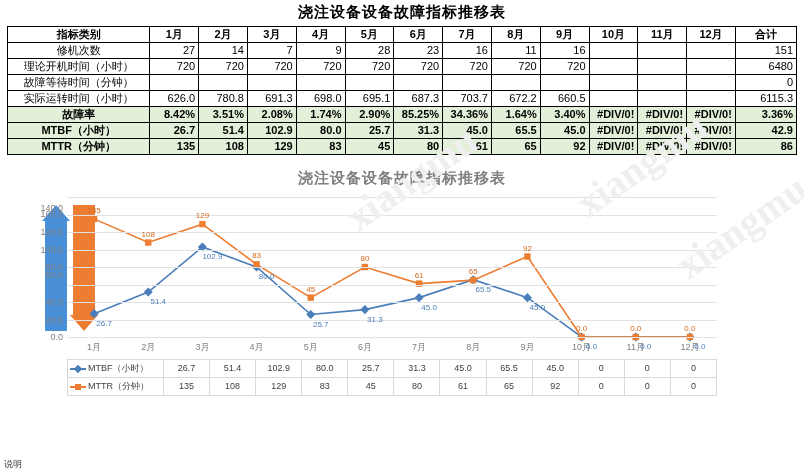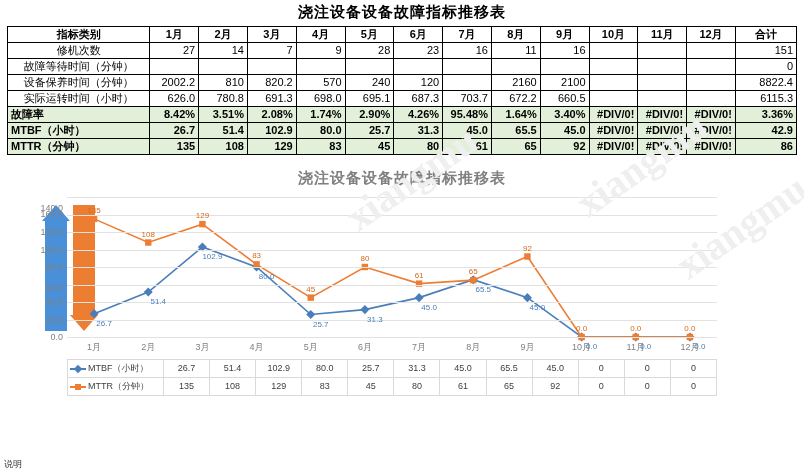--- a/index.html
+++ b/index.html
@@ -35,21 +35,21 @@
     white-space:nowrap;
     overflow:hidden;
   }
   table.grid th{
     text-align:center;
     font-weight:bold;
   }
   td.lbl{ text-align:center; }
   td.num{ text-align:right; }
   tr.hl td{ background:#e2efd9; font-weight:bold; }
-  tr.hl td.lbl{ text-align:left; }
+  tr.hl td.lbl{ text-align:center; }
   .c-first{width:140px;}
   .c-month{width:48px;}
   .c-total{width:60px;}
   
   .chart-wrap{
     position:relative;
     width:790px;
     height:245px;
     margin:8px auto 0 auto;
     border:0;
@@ -217,50 +217,50 @@
         <td class="num">23</td>
         <td class="num">16</td>
         <td class="num">11</td>
         <td class="num">16</td>
         <td class="num"></td>
         <td class="num"></td>
         <td class="num"></td>
         <td class="num">151</td>
       </tr>
       <tr>
+        <td class="lbl">理论开机时间（小时）</td>
+        <td class="num">720</td>
+        <td class="num">720</td>
+        <td class="num">720</td>
+        <td class="num">720</td>
+        <td class="num">720</td>
+        <td class="num">720</td>
+        <td class="num">720</td>
+        <td class="num">720</td>
+        <td class="num">720</td>
+        <td class="num"></td>
+        <td class="num"></td>
+        <td class="num"></td>
+        <td class="num">6480</td>
+      </tr>
+      <tr>
         <td class="lbl">故障等待时间（分钟）</td>
         <td class="num"></td>
         <td class="num"></td>
         <td class="num"></td>
         <td class="num"></td>
         <td class="num"></td>
         <td class="num"></td>
         <td class="num"></td>
         <td class="num"></td>
         <td class="num"></td>
         <td class="num"></td>
         <td class="num"></td>
         <td class="num"></td>
         <td class="num">0</td>
-      </tr>
-      <tr>
-        <td class="lbl">设备保养时间（分钟）</td>
-        <td class="num">2002.2</td>
-        <td class="num">810</td>
-        <td class="num">820.2</td>
-        <td class="num">570</td>
-        <td class="num">240</td>
-        <td class="num">120</td>
-        <td class="num"></td>
-        <td class="num">2160</td>
-        <td class="num">2100</td>
-        <td class="num"></td>
-        <td class="num"></td>
-        <td class="num"></td>
-        <td class="num">8822.4</td>
       </tr>
       <tr>
         <td class="lbl">实际运转时间（小时）</td>
         <td class="num">626.0</td>
         <td class="num">780.8</td>
         <td class="num">691.3</td>
         <td class="num">698.0</td>
         <td class="num">695.1</td>
         <td class="num">687.3</td>
         <td class="num">703.7</td>
@@ -271,22 +271,22 @@
         <td class="num"></td>
         <td class="num">6115.3</td>
       </tr>
       <tr class="hl">
         <td class="lbl">故障率</td>
         <td class="num">8.42%</td>
         <td class="num">3.51%</td>
         <td class="num">2.08%</td>
         <td class="num">1.74%</td>
         <td class="num">2.90%</td>
-        <td class="num">4.26%</td>
-        <td class="num">95.48%</td>
+        <td class="num">85.25%</td>
+        <td class="num">34.36%</td>
         <td class="num">1.64%</td>
         <td class="num">3.40%</td>
         <td class="num">#DIV/0!</td>
         <td class="num">#DIV/0!</td>
         <td class="num">#DIV/0!</td>
         <td class="num">3.36%</td>
       </tr>
       <tr class="hl">
         <td class="lbl">MTBF（小时）</td>
         <td class="num">26.7</td>
@@ -365,21 +365,21 @@
         <rect x="565.55" y="136.8" width="6.4" height="6.4" fill="#ed7d31"></rect>
         <rect x="619.7166666666666" y="136.8" width="6.4" height="6.4" fill="#ed7d31"></rect>
       </svg>
   <div class="gridline" style="top: 140px;"></div>
       <div class="ylab" style="top: 140px;">0.0</div>
       <div class="gridline" style="top: 122.5px;"></div>
       <div class="ylab" style="top: 122.5px;">20.0</div>
       <div class="gridline" style="top: 105px;"></div>
       <div class="ylab" style="top: 105px;">40.0</div>
       <div class="gridline" style="top: 87.5px;"></div>
-      <div class="ylab" style="top: 91px;">60.0</div>
+      <div class="ylab" style="top: 78px;">60.0</div>
       <div class="gridline" style="top: 70px;"></div>
       <div class="ylab" style="top: 70px;">80.0</div>
       <div class="gridline" style="top: 52.5px;"></div>
       <div class="ylab" style="top: 52.5px;">100.0</div>
       <div class="gridline" style="top: 35px;"></div>
       <div class="ylab" style="top: 35px;">120.0</div>
       <div class="gridline" style="top: 17.5px;"></div>
       <div class="ylab" style="top: 11px;">140.0</div>
       <div class="gridline" style="top: 0px;"></div>
       <div class="ylab" style="top: 17px;">160.0</div>

